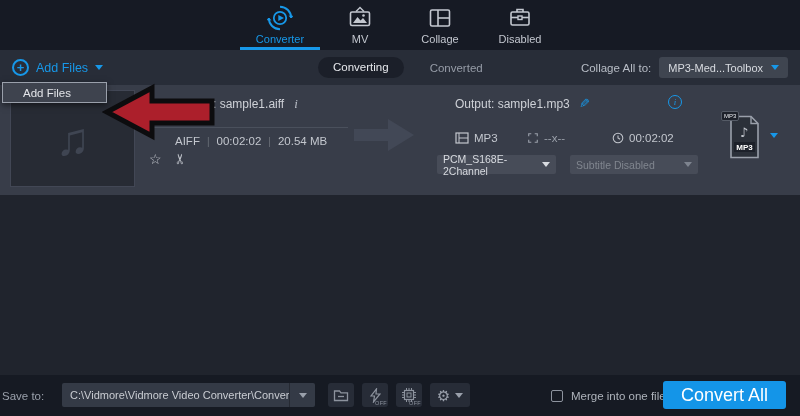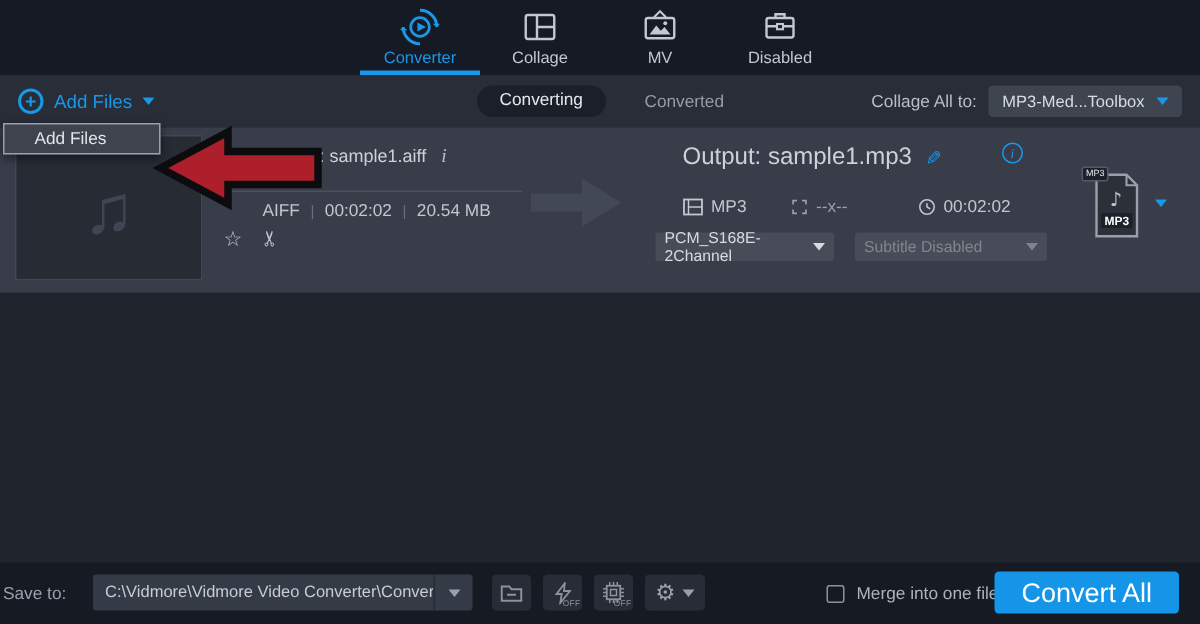--- a/index.html
+++ b/index.html
@@ -48,21 +48,21 @@
   .info-i { font-family:"Liberation Serif", serif; font-style:italic; color:#b8bdc6; font-size:13px; }
   .src-divider { position:absolute; left:152px; top:42px; width:196px; height:1px; background:#4a505c; }
   .meta-line { position:absolute; left:175px; top:50px; display:flex; align-items:center; gap:7px;
     color:#c3c7ce; font-size:11.5px; }
   .meta-sep { color:#6a7078; font-size:10px; }
   .edit-icons { position:absolute; left:149px; top:66px; display:flex; gap:12px; align-items:center; }
   .efx { color:#c0c4cb; font-size:14px; }
   .scissors { display:inline-block; transform:rotate(-90deg); color:#c0c4cb; font-size:14px; }
   .flow-arrow { position:absolute; left:352px; top:30px; }
   .out-line { position:absolute; left:455px; top:11px; display:flex; align-items:center; gap:9px; }
-  .out-text { color:#ced1d7; font-size:16px; }
+  .out-text { color:#ced1d7; font-size:12px; }
   .pencil { color:#1798e9; font-size:13px; display:inline-block; transform:scaleX(-1); }
   .info-circle { position:absolute; left:668px; top:10px; width:14px; height:14px; border:1px solid #1798e9;
     border-radius:50%; color:#1798e9; font-size:9px; display:flex; align-items:center; justify-content:center;
     font-family:"Liberation Serif", serif; font-style:italic; }
   .out-meta { position:absolute; left:455px; top:47px; width:225px; display:flex; align-items:center;
     color:#c3c7ce; font-size:11.5px; }
   .om-item { display:flex; align-items:center; gap:5px; }
   .om-res { position:absolute; left:72px; color:#9aa0aa; display:flex; align-items:center; gap:5px; }
   .om-dur { position:absolute; left:157px; display:flex; align-items:center; gap:5px; }
   .dd { position:absolute; top:70px; height:19px; background:#474c58; border-radius:2px;
@@ -118,37 +118,37 @@
           <polygon points="24.2,13 21.4,10.8 27,10.8" fill="#1798e9"></polygon>
           <polygon points="1.8,13 4.6,15.2 -1,15.2" fill="#1798e9"></polygon>
         </svg>
       </span>
       <span class="nlabel">Converter</span>
       <span class="nav-underline"></span>
     </div>
     <div class="nav-tab">
       <span class="nicon">
         <svg width="26" height="26" viewBox="0 0 26 26">
-          <rect x="3.5" y="5" width="19" height="16" rx="1.5" fill="none" stroke="#c3c7cf" stroke-width="1.6"></rect>
-          <line x1="11" y1="5" x2="11" y2="21" stroke="#c3c7cf" stroke-width="1.6"></line>
-          <line x1="11" y1="13" x2="22.5" y2="13" stroke="#c3c7cf" stroke-width="1.6"></line>
-        </svg>
-      </span>
-      <span class="nlabel">Collage</span>
-    </div>
-    <div class="nav-tab">
-      <span class="nicon">
-        <svg width="26" height="26" viewBox="0 0 26 26">
           <rect x="3.5" y="7" width="19" height="13.5" rx="1.5" fill="none" stroke="#c3c7cf" stroke-width="1.6"></rect>
           <path d="M9 6.5 L13 2.5 L17 6.5" fill="none" stroke="#c3c7cf" stroke-width="1.4"></path>
           <polygon points="6,18 10.5,12 13.5,15.5 16,13 20,18" fill="#c3c7cf"></polygon>
           <circle cx="16.5" cy="10.5" r="1.3" fill="#c3c7cf"></circle>
         </svg>
       </span>
       <span class="nlabel">MV</span>
+    </div>
+    <div class="nav-tab">
+      <span class="nicon">
+        <svg width="26" height="26" viewBox="0 0 26 26">
+          <rect x="3.5" y="5" width="19" height="16" rx="1.5" fill="none" stroke="#c3c7cf" stroke-width="1.6"></rect>
+          <line x1="11" y1="5" x2="11" y2="21" stroke="#c3c7cf" stroke-width="1.6"></line>
+          <line x1="11" y1="13" x2="22.5" y2="13" stroke="#c3c7cf" stroke-width="1.6"></line>
+        </svg>
+      </span>
+      <span class="nlabel">Collage</span>
     </div>
     <div class="nav-tab">
       <span class="nicon">
         <svg width="26" height="26" viewBox="0 0 26 26">
           <path d="M10 7 V4.5 H16 V7" fill="none" stroke="#c3c7cf" stroke-width="1.6"></path>
           <rect x="4" y="7" width="18" height="13" rx="1.5" fill="none" stroke="#c3c7cf" stroke-width="1.6"></rect>
           <line x1="4" y1="12.5" x2="11" y2="12.5" stroke="#c3c7cf" stroke-width="1.6"></line>
           <line x1="15" y1="12.5" x2="22" y2="12.5" stroke="#c3c7cf" stroke-width="1.6"></line>
           <rect x="11" y="11" width="4" height="3.5" fill="none" stroke="#c3c7cf" stroke-width="1.4"></rect>
         </svg>

